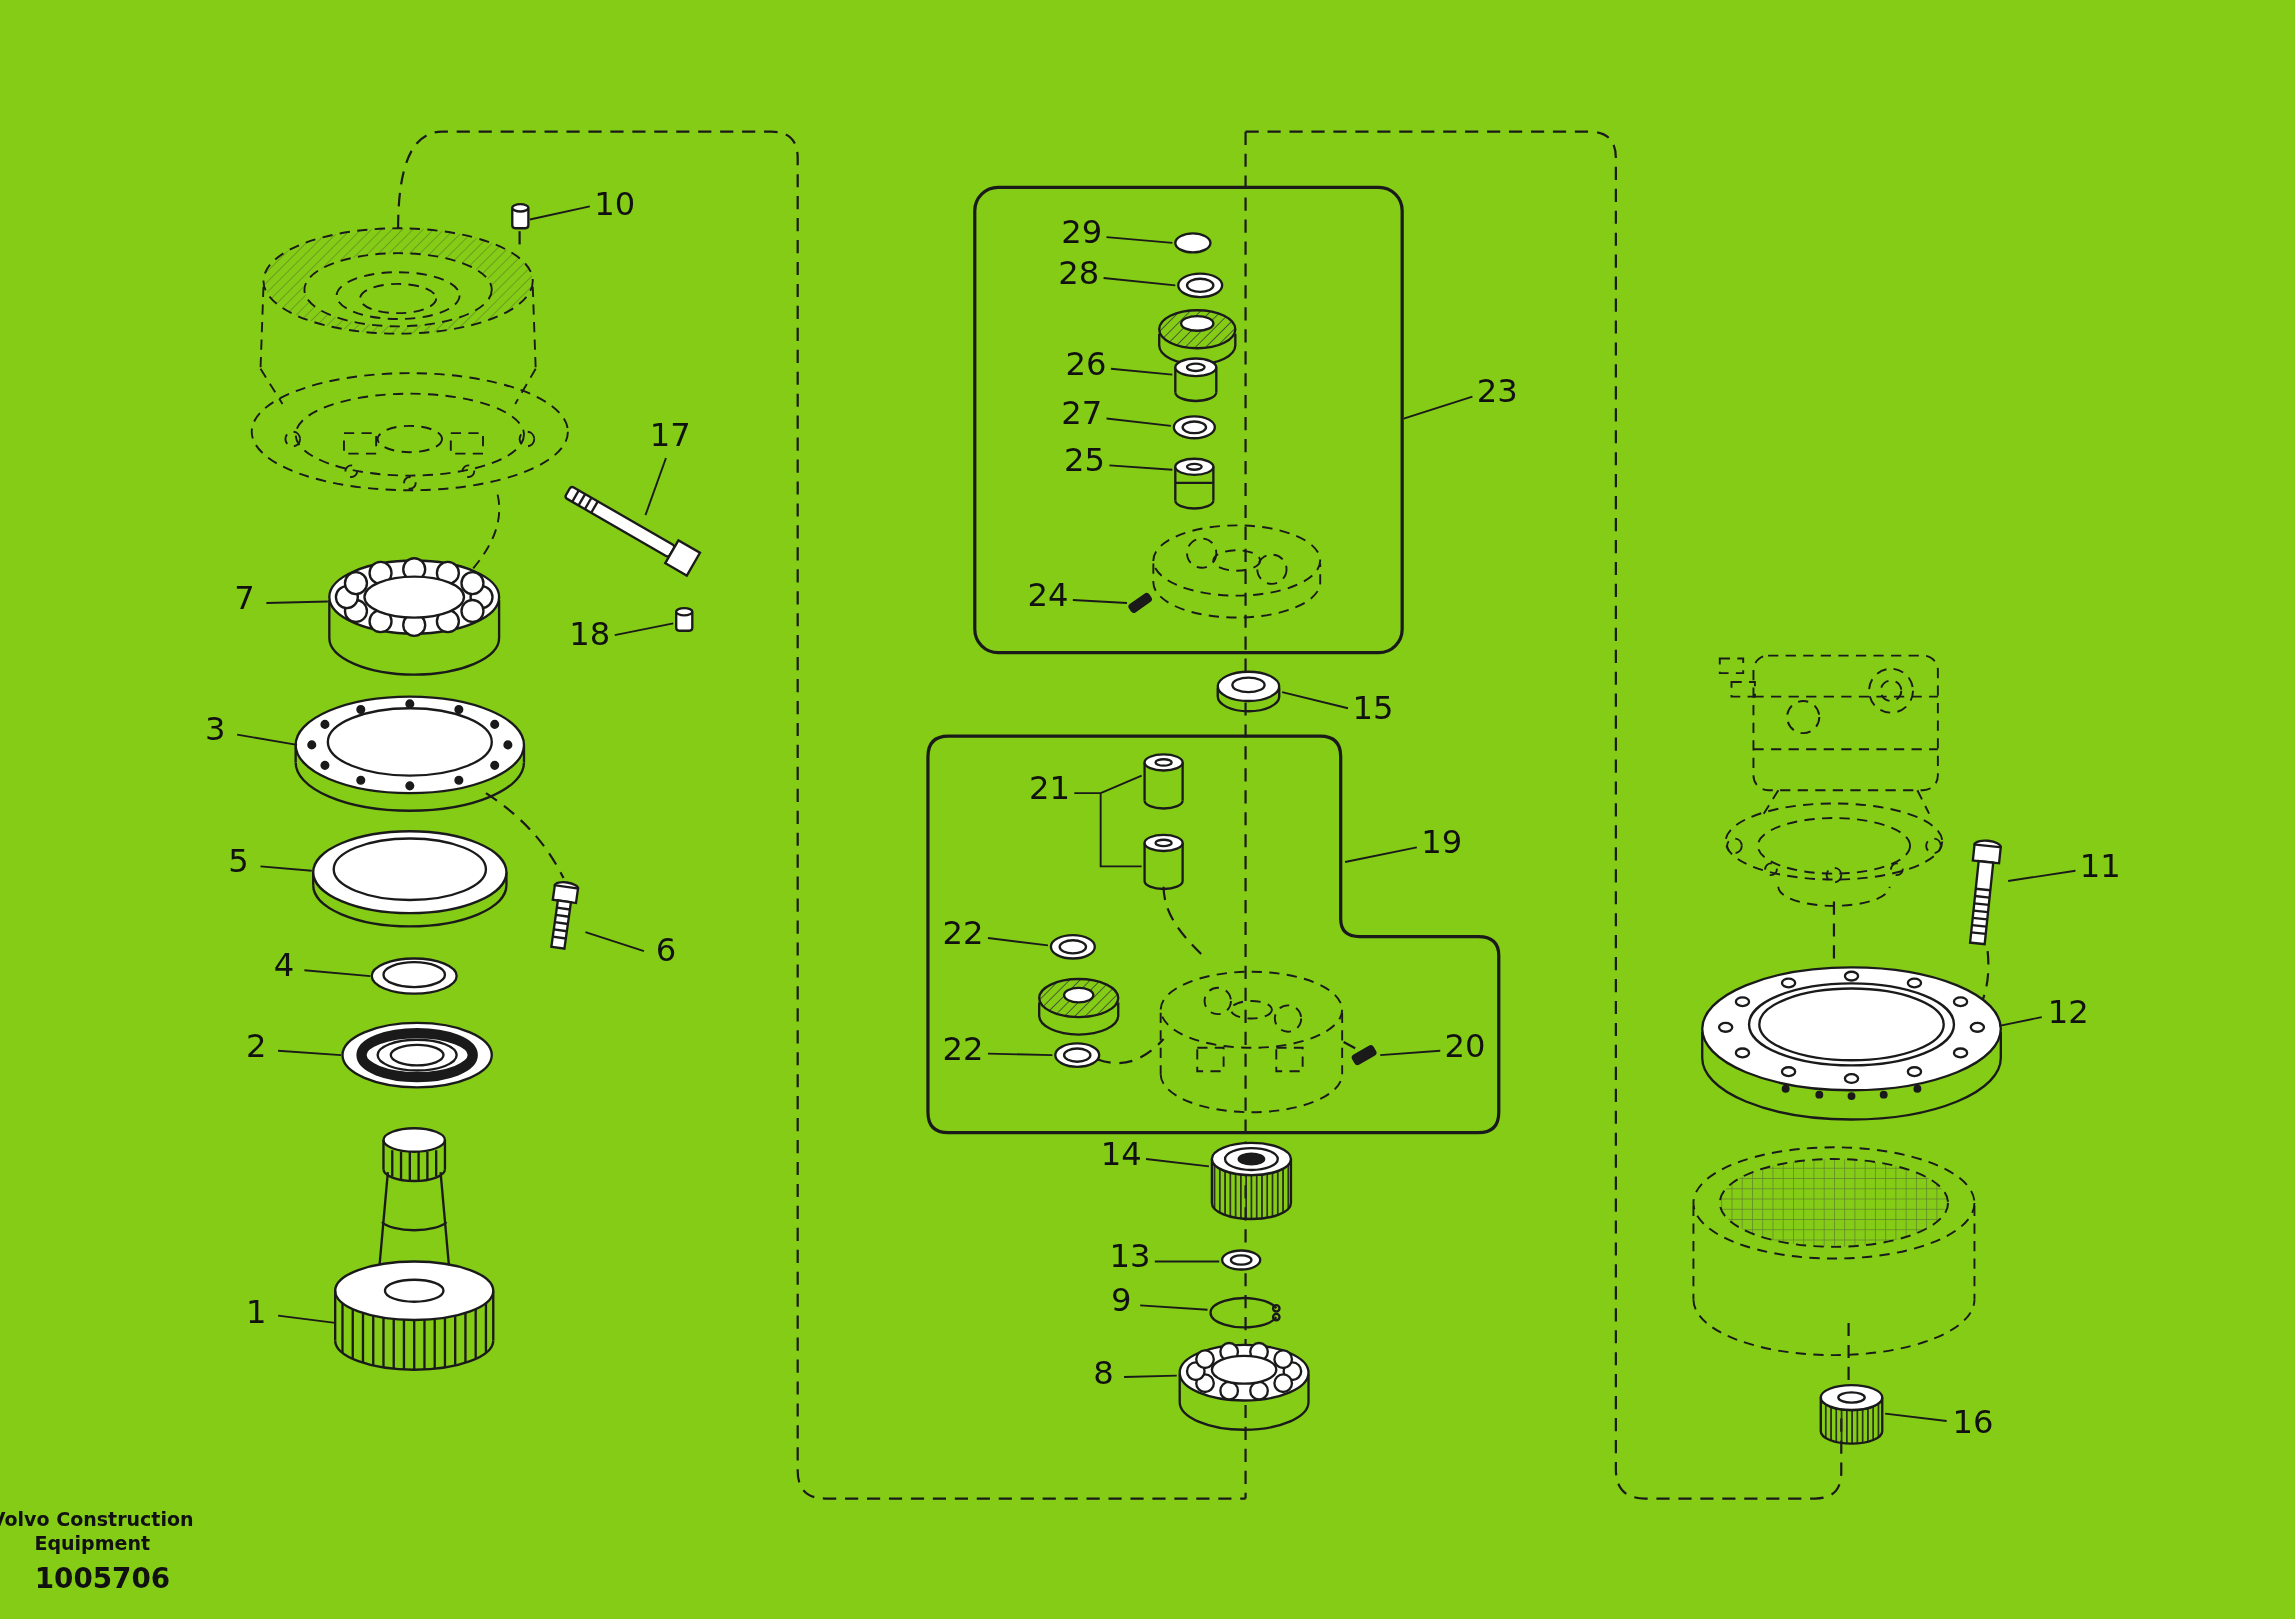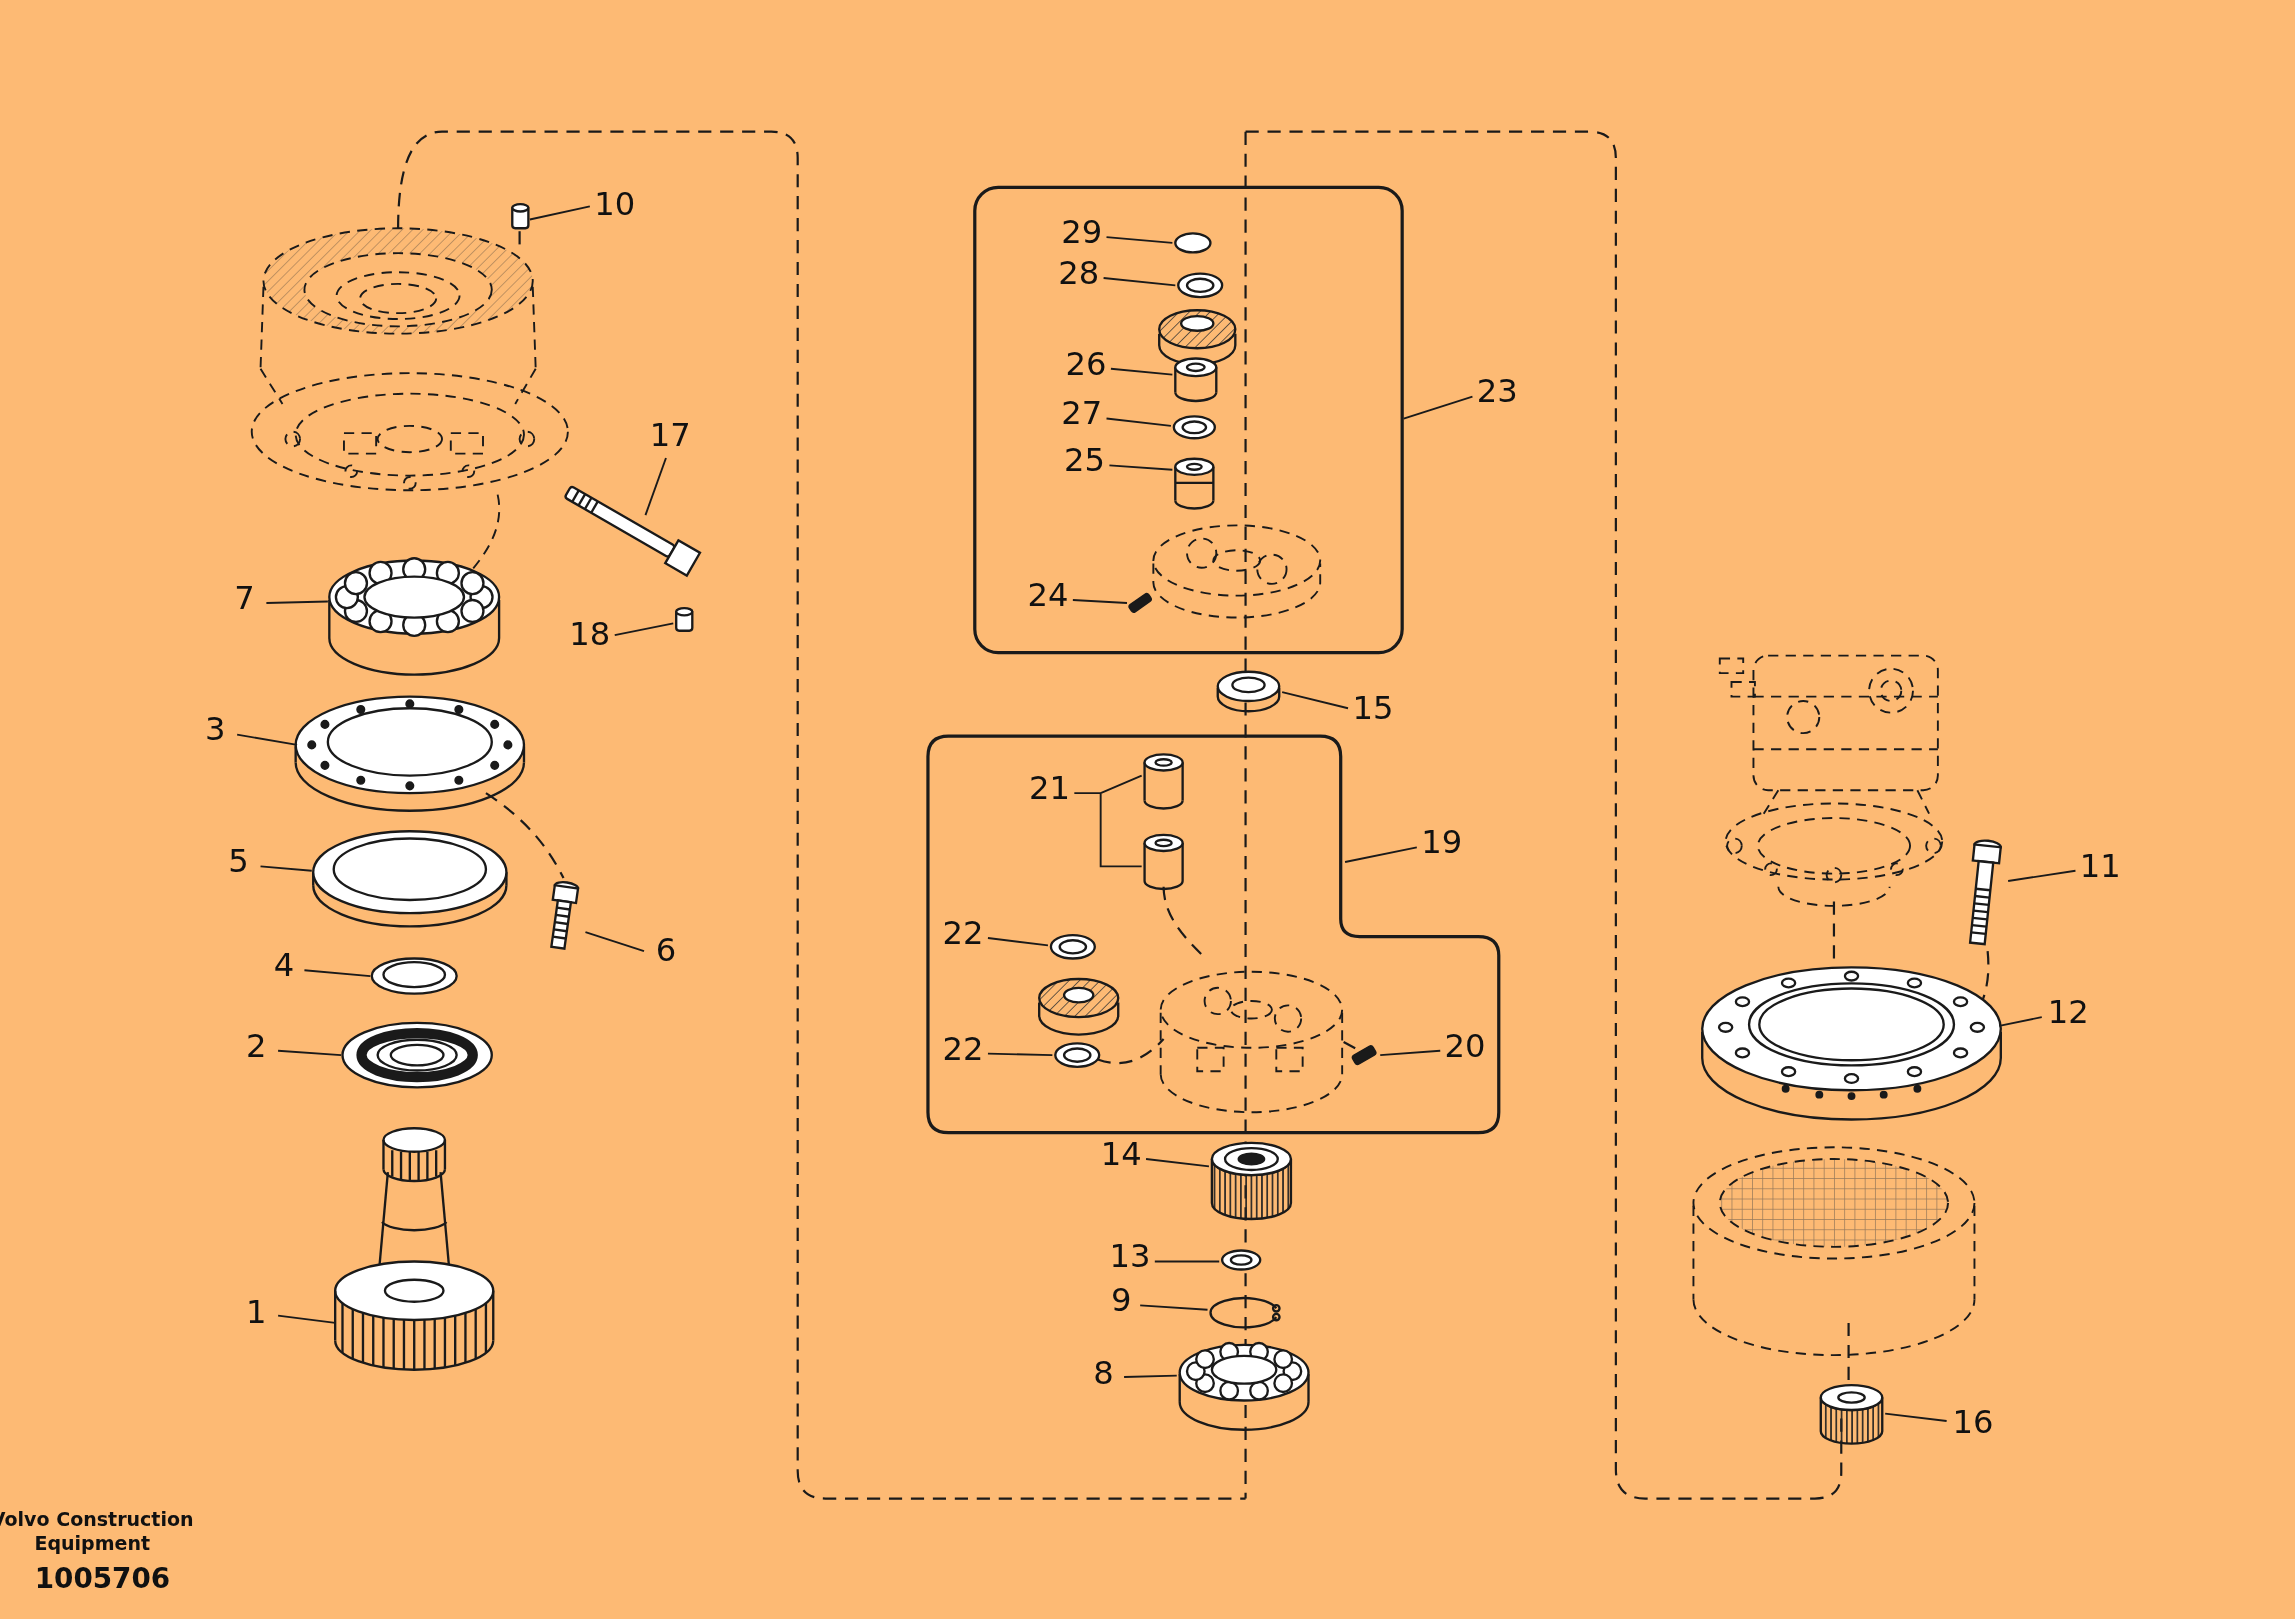--- a/index.html
+++ b/index.html
@@ -1,16 +1,16 @@
 <!DOCTYPE html>
 <html style="font-size:12.3px"><head>
 <meta charset="utf-8">
 <style>
   html,body{margin:0;padding:0;background:#ffffff;}
-  .canvas{width:2295px;height:1620px;background:#fdba74;overflow:hidden;}
+  .canvas{width:2295px;height:1620px;background:#84cc16;overflow:hidden;}
   svg{display:block;}
   .s{fill:none;stroke:#1a1a1a;stroke-width:1.6;}
   .sw{fill:#ffffff;stroke:#1a1a1a;stroke-width:1.6;}
   .sd{fill:none;stroke:#1a1a1a;stroke-width:1.3;stroke-dasharray:7 5;}
   .box{fill:none;stroke:#1a1a1a;stroke-width:2.2;}
   .leader{fill:none;stroke:#1a1a1a;stroke-width:1.3;}
   .route{fill:none;stroke:#1a1a1a;stroke-width:1.5;stroke-dasharray:9 6;}
   .dark{fill:#1a1a1a;stroke:#1a1a1a;stroke-width:1;}
   .callout{font-family:"DejaVu Sans",sans-serif;font-size:22px;fill:#111;text-anchor:middle;}
   .brand{font-family:"DejaVu Sans",sans-serif;font-size:13px;font-weight:bold;fill:#111;text-anchor:middle;}

